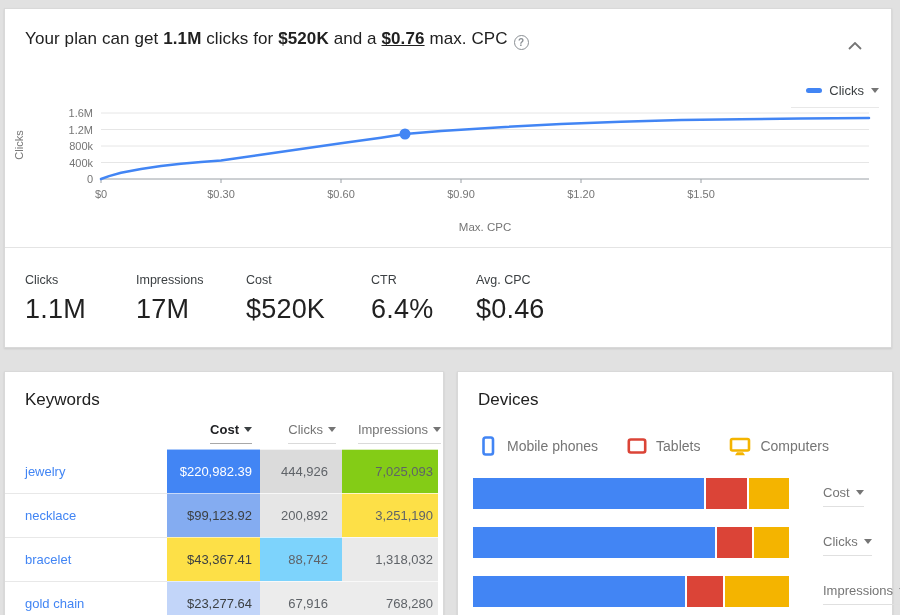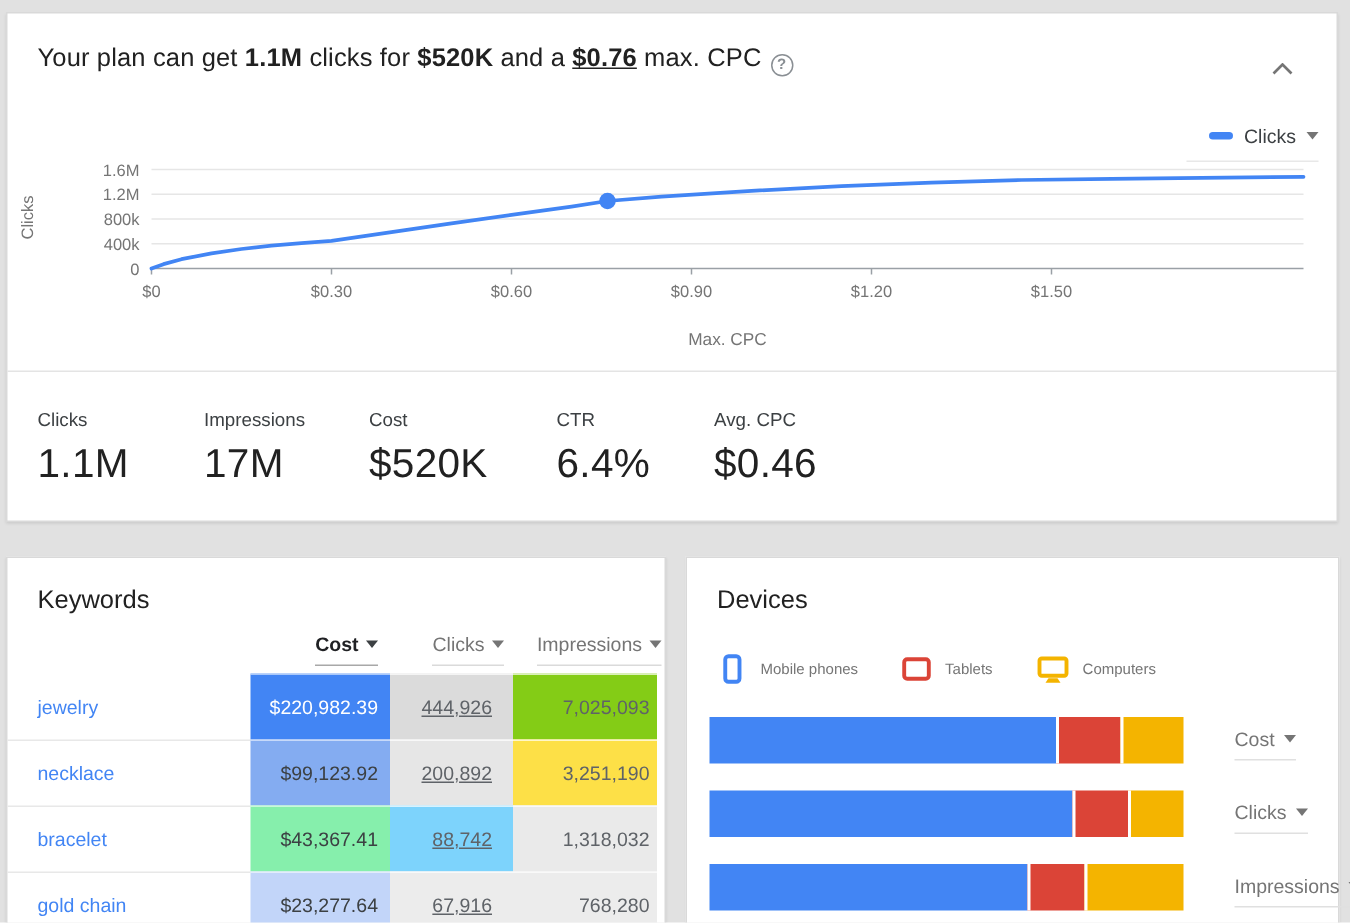--- a/index.html
+++ b/index.html
@@ -45,27 +45,27 @@
   .kw-header .active .hwrap { border-bottom-color:#a8a8a8; }
   .kw-header .hcell { color:#757575; }
   .kw-header .active.hcell { color:#202124; }
   .kw-rows { position:absolute; left:0; top:77px; width:440px; }
   .kw-row { position:relative; height:44px; width:440px;padding-left:46px; }
   .kw-cell { position:absolute; top:0; height:44px; font-size:13px; display:flex; align-items:center; }
   .kw-name { left:0; width:162px; padding-left:20px; border-top:1px solid #e8e8e8; }
   .kw-row:first-child .kw-name { border-top:none; }
   .kw-name a { color:#4285f4; text-decoration:none; cursor:pointer; }
   .kw-cost { left:162px; width:93px; justify-content:flex-end; padding-right:8px; border-top:1px solid rgba(255,255,255,.55); }
-  .kw-clicks { left:255px; width:82px; justify-content:flex-end; padding-right:14px; color:#5f6368; border-top:1px solid rgba(255,255,255,.7);text-decoration:underline; }
+  .kw-clicks { left:255px; width:82px; justify-content:flex-end; padding-right:14px; color:#5f6368; border-top:1px solid rgba(255,255,255,.7); }
   .kw-imp { left:337px; width:96px; justify-content:flex-end; padding-right:5px; color:#5f6368; border-top:1px solid rgba(255,255,255,.7); }
 
   
   .dv-legend { position:absolute; left:20px; top:64px; display:flex; align-items:center; gap:10px; }
   .dv-legend-item { display:flex; align-items:center; gap:9px; margin-right:19px; }
-  .dv-legend-label { font-size:10px; color:#757575; }
+  .dv-legend-label { font-size:14px; color:#757575; }
   .dv-bars { position:absolute; left:0; top:106px; width:436px; }
   .dv-bar-row { position:absolute; left:15px; height:31px; }
   .dv-bar { display:flex; width:316px; height:31px; }
   .dv-seg { height:31px; }
   .dv-seg + .dv-seg { border-left:2px solid #fff; }
   .dv-metric { position:absolute; left:350px; display:inline-flex; align-items:center; gap:6px;
                font-size:13px; color:#757575; padding-bottom:6px; border-bottom:1px solid #e0e0e0; cursor:pointer; }
 </style>
 </head>
 <body>
@@ -176,21 +176,21 @@
           <a href="#">necklace</a>
         </div>
         <div class="kw-cell kw-cost" style="background: rgb(132, 172, 241); color: rgb(60, 64, 67);">$99,123.92</div>
         <div class="kw-cell kw-clicks" style="background: rgb(230, 230, 230);">200,892</div>
         <div class="kw-cell kw-imp" style="background: #fde047;">3,251,190</div>
       </div>
       <div class="kw-row">
         <div class="kw-cell kw-name">
           <a href="#">bracelet</a>
         </div>
-        <div class="kw-cell kw-cost" style="background: #86efac; color: rgb(60, 64, 67);">$43,367.41</div>
+        <div class="kw-cell kw-cost" style="background: #fde047; color: rgb(60, 64, 67);">$43,367.41</div>
         <div class="kw-cell kw-clicks" style="background: #7dd3fc;">88,742</div>
         <div class="kw-cell kw-imp" style="background: rgb(234, 234, 234);">1,318,032</div>
       </div>
       <div class="kw-row">
         <div class="kw-cell kw-name">
           <a href="#">gold chain</a>
         </div>
         <div class="kw-cell kw-cost" style="background: rgb(194, 213, 249); color: rgb(60, 64, 67);">$23,277.64</div>
         <div class="kw-cell kw-clicks" style="background: rgb(236, 236, 236);">67,916</div>
         <div class="kw-cell kw-imp" style="background: rgb(236, 236, 236);">768,280</div>

